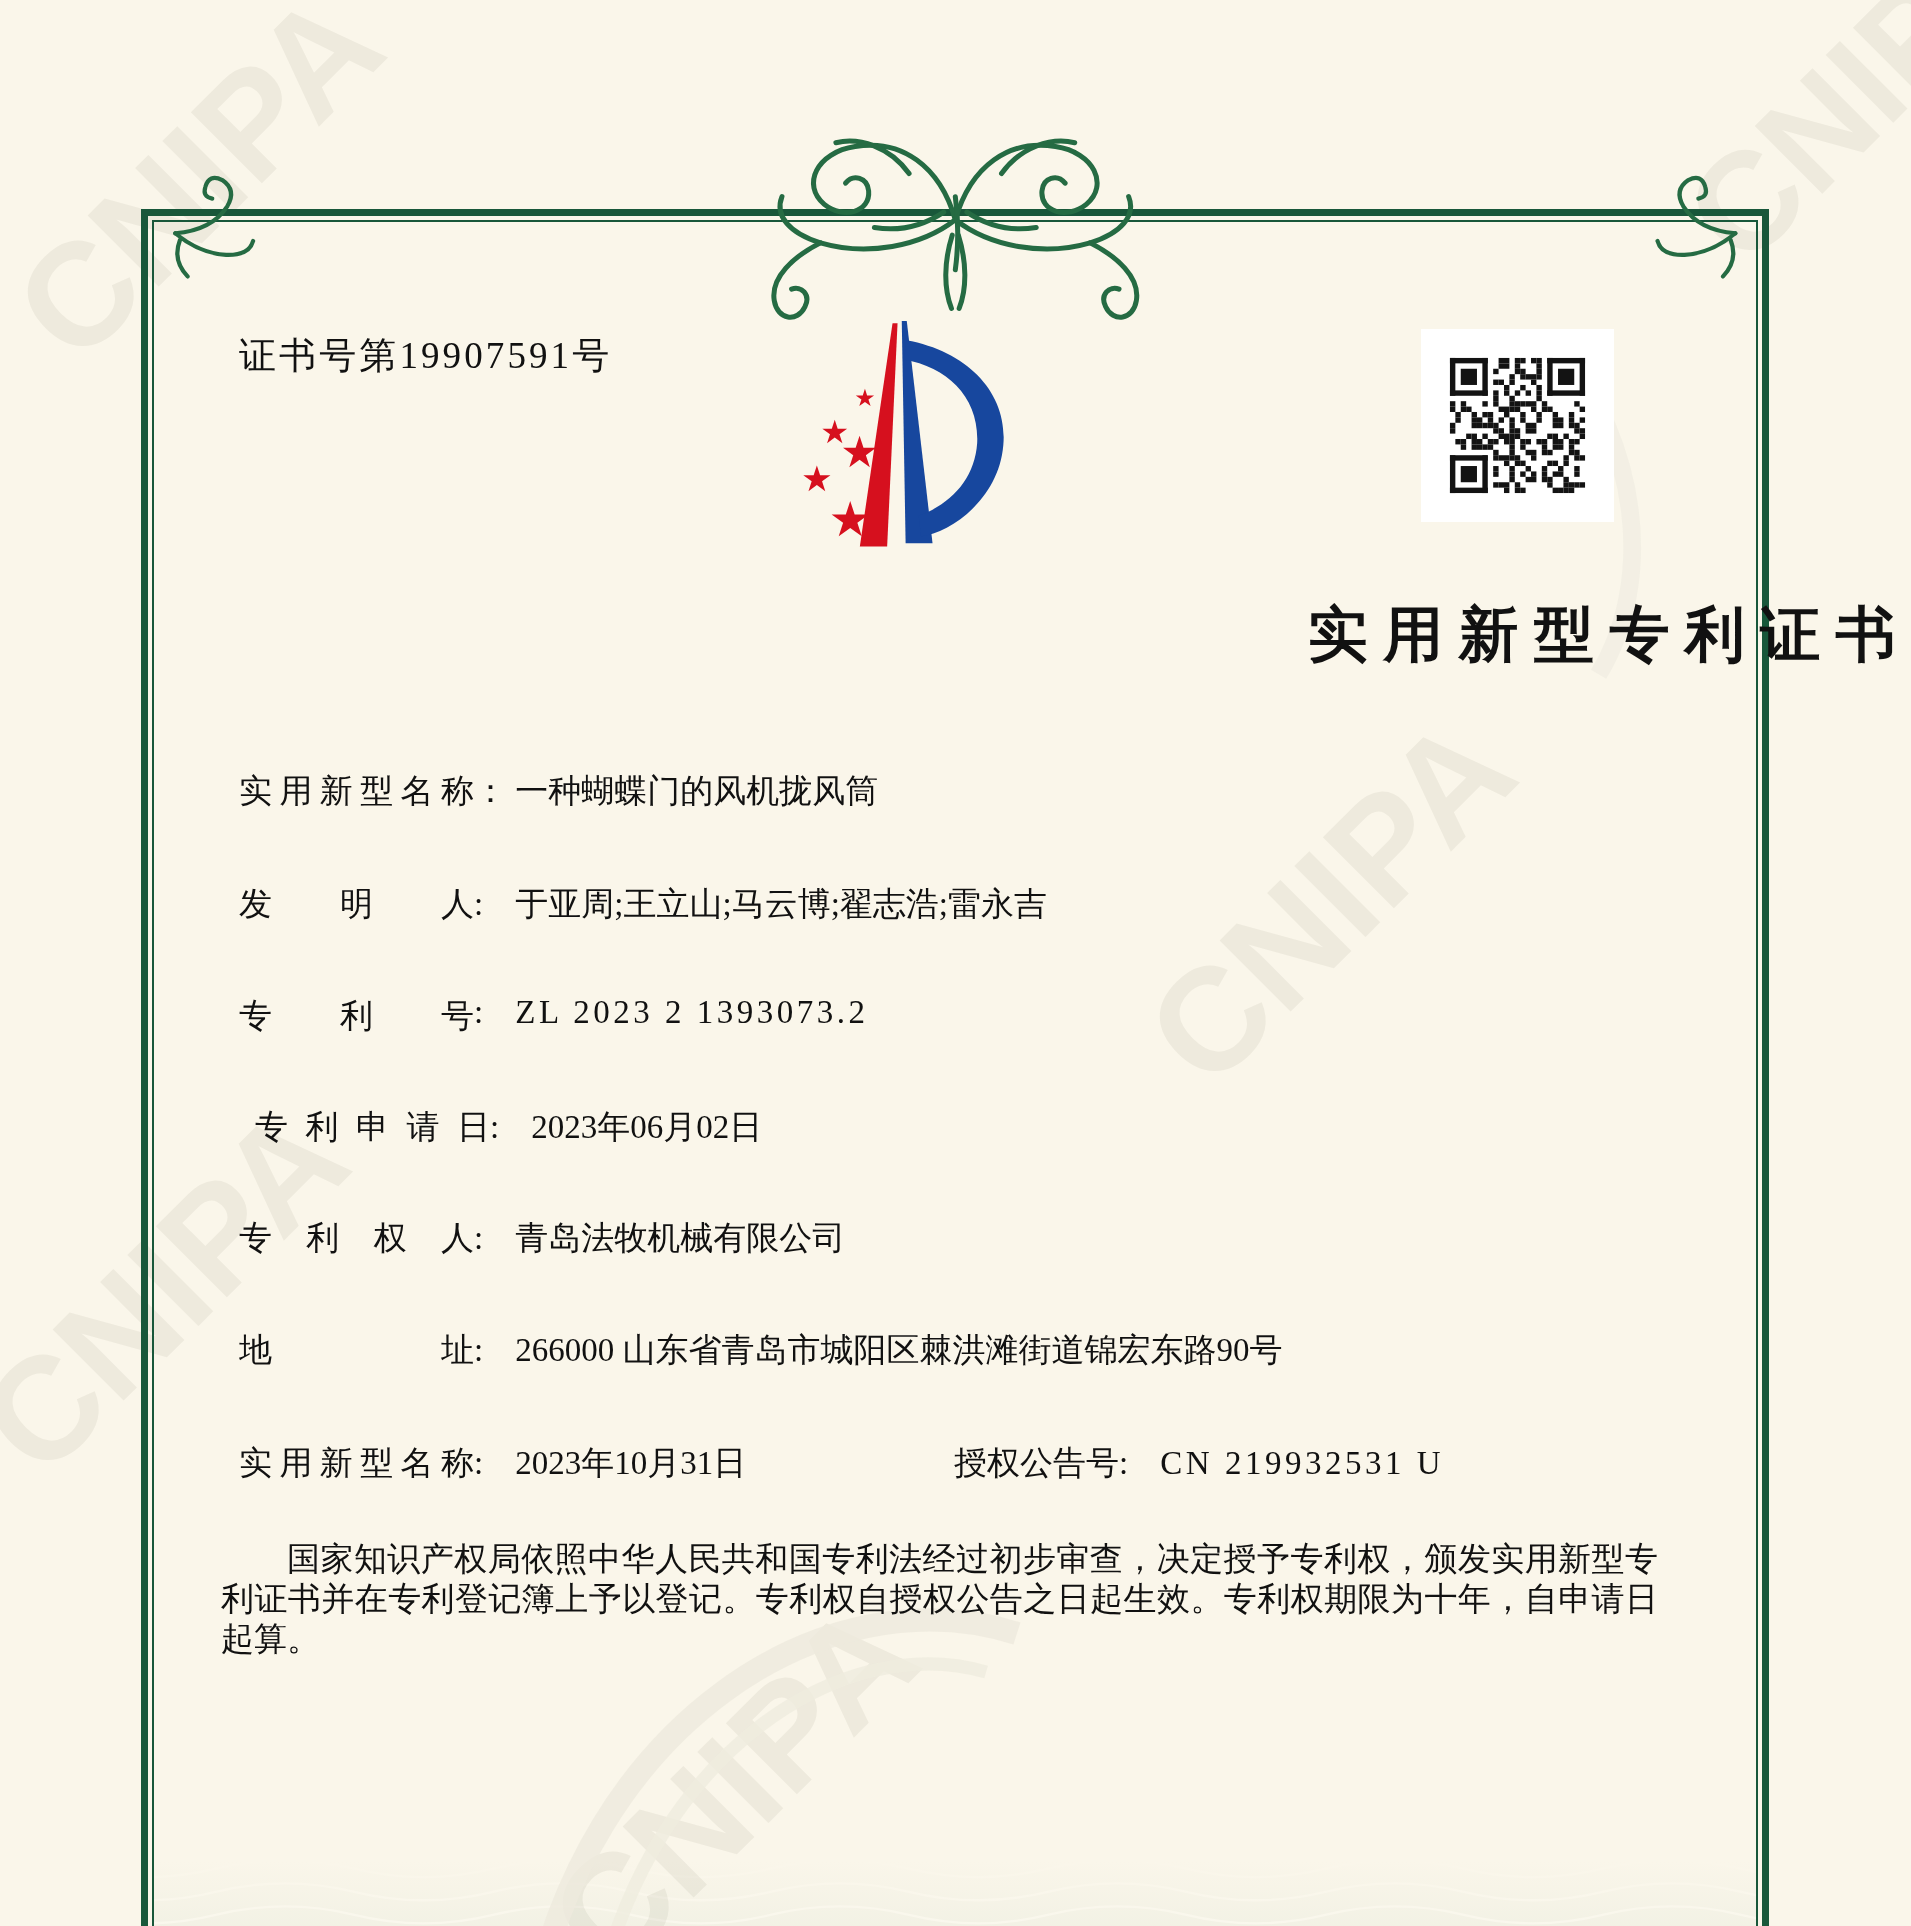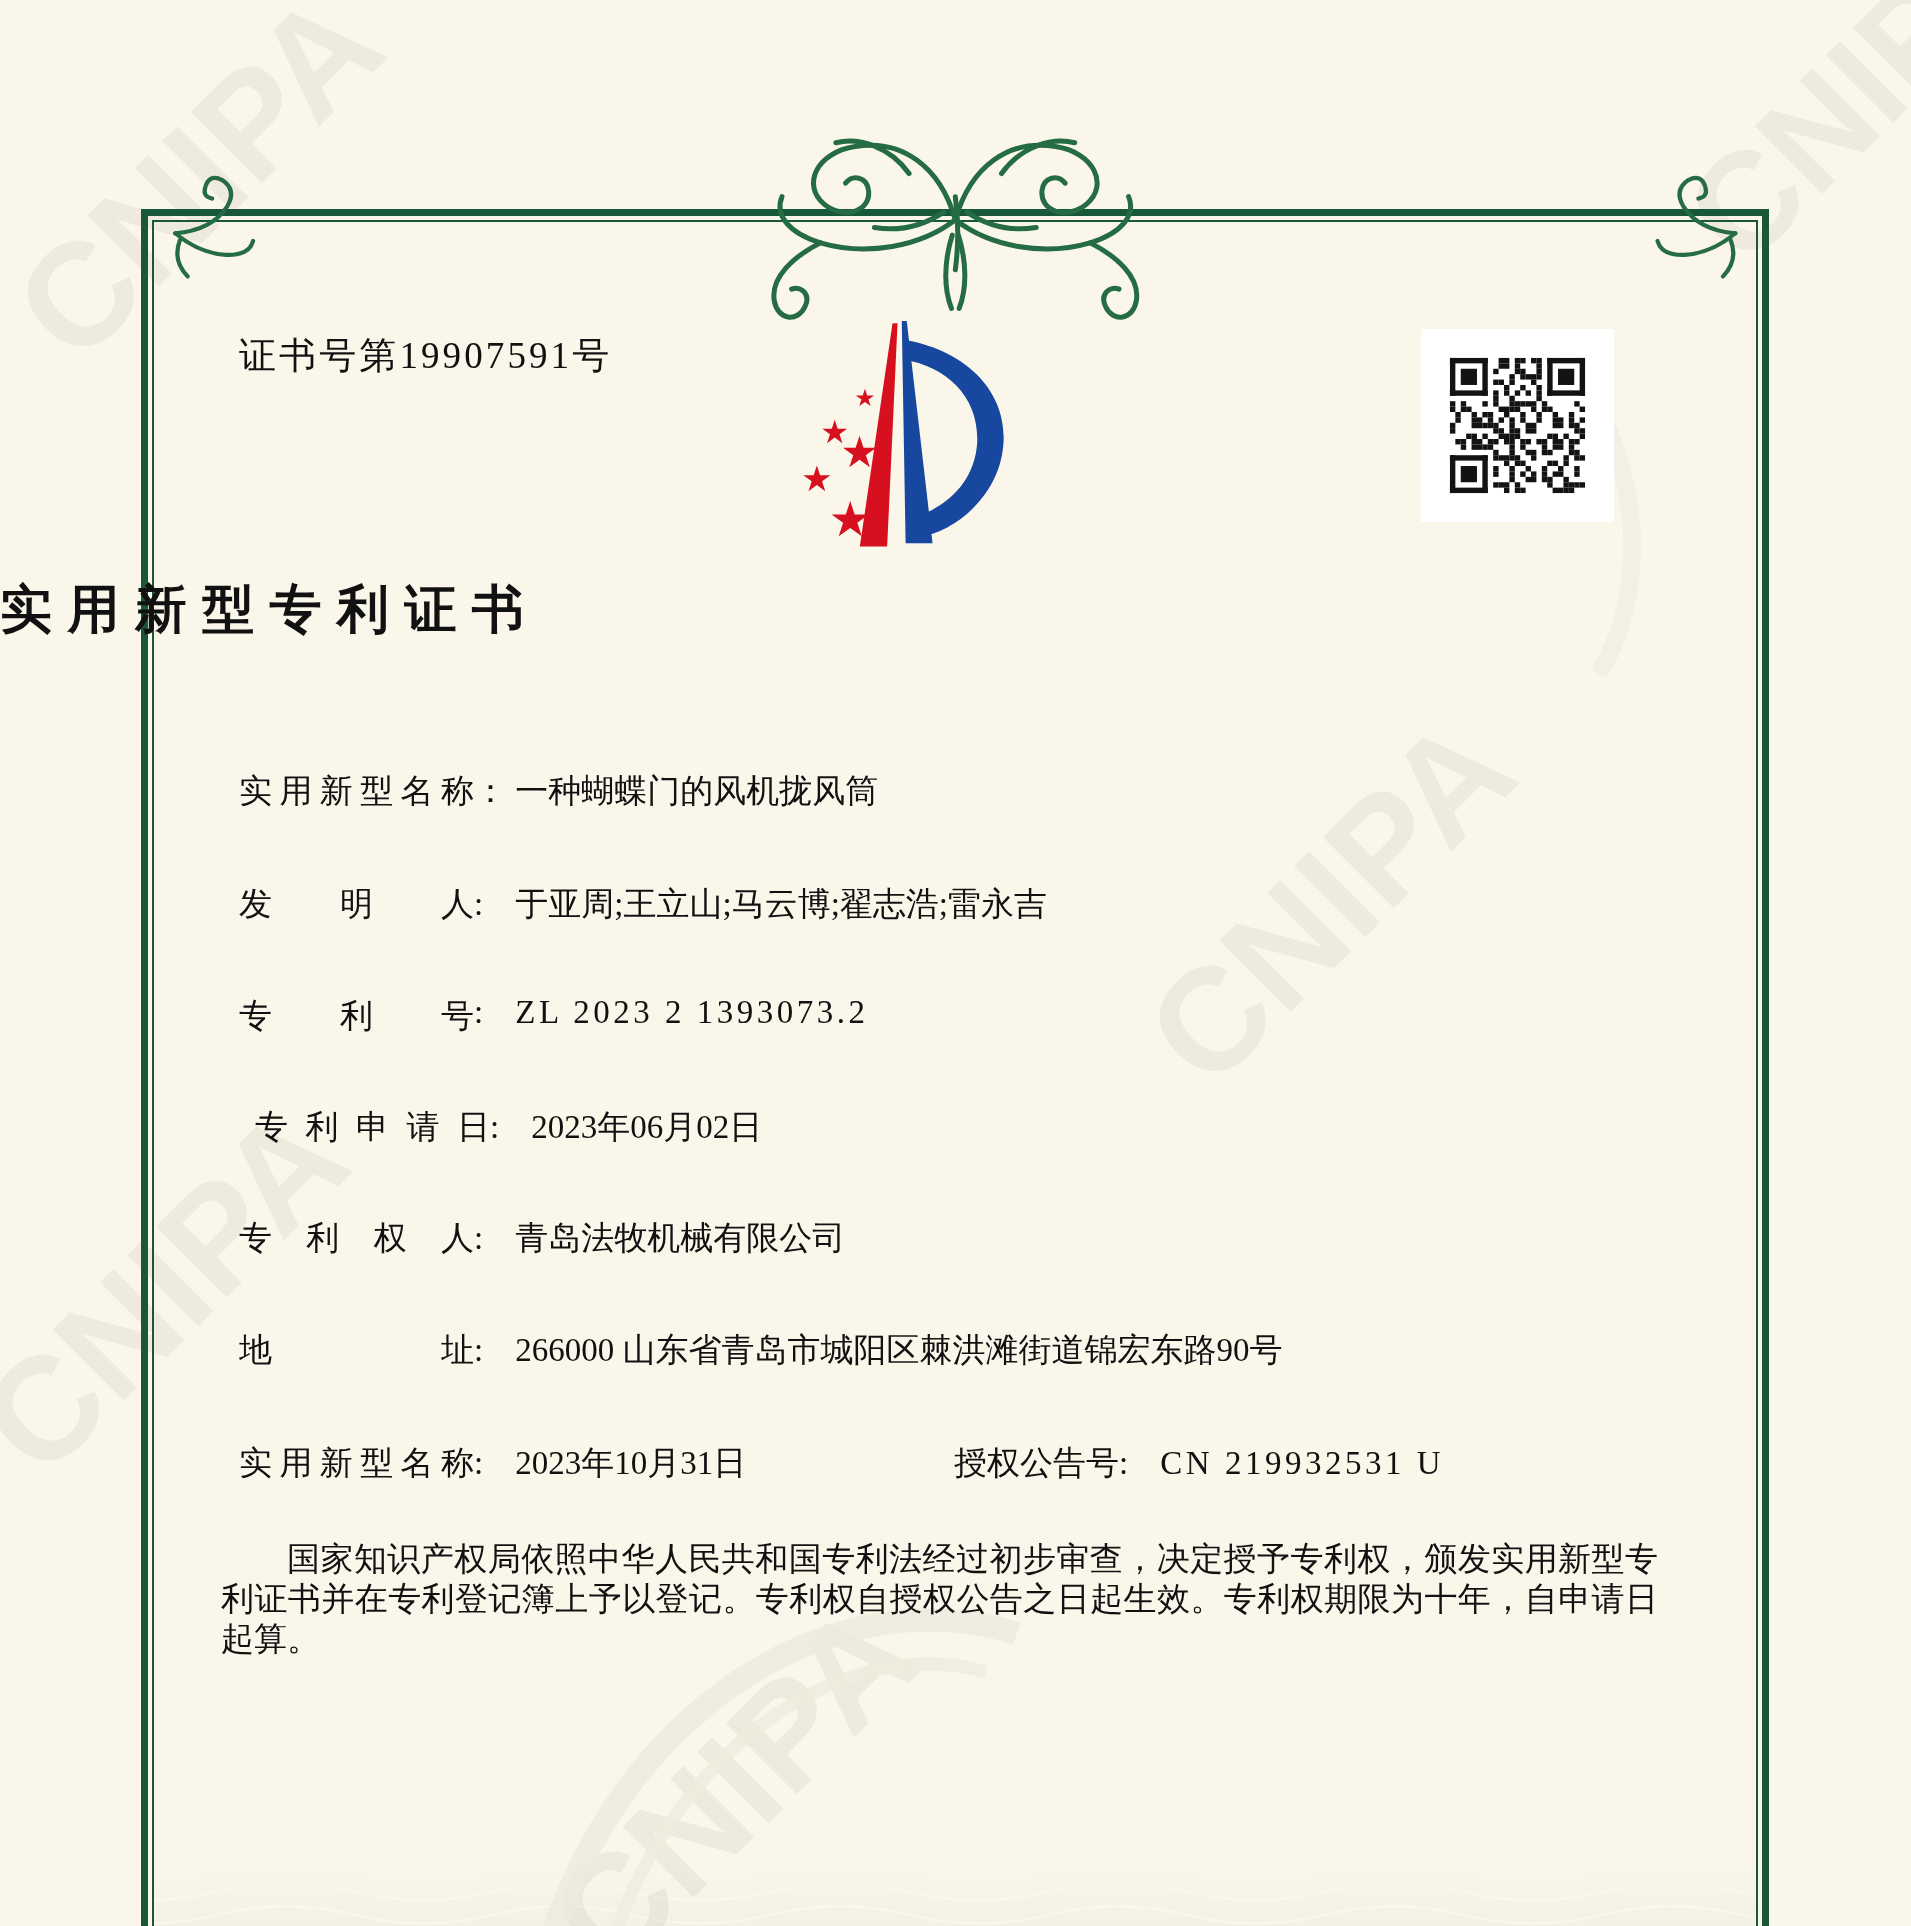--- a/index.html
+++ b/index.html
@@ -20,22 +20,22 @@
   .wm-arcs{position:absolute;left:0;top:0;z-index:1;}
   
   .frame{position:absolute;left:141px;top:209px;width:1614px;height:2329px;
     border:7px solid #18573a;z-index:2;}
   .frame-inner{position:absolute;left:3.9px;top:3.9px;right:3.9px;bottom:3.9px;border:2.3px solid #18573a;}
   .orn{position:absolute;left:0;top:0;z-index:3;pointer-events:none;}
   
   .cert-no{position:absolute;left:239px;top:331px;font-size:37px;letter-spacing:3.1px;z-index:5;}
   .logo{position:absolute;left:751px;top:316px;z-index:5;}
   .qr{position:absolute;left:1421px;top:329px;width:193px;height:193px;background:#fff;z-index:5;}
-  .title{position:absolute;left:0;top:575px;width:100%;text-align:left;
-    font-size:52px;font-weight:bold;letter-spacing:15.4px;z-index:5;}
+  .title{position:absolute;left:0;top:595px;width:100%;text-align:right;
+    font-size:60px;font-weight:bold;letter-spacing:15.4px;z-index:5;}
   .rows{position:absolute;left:239px;top:0;width:1437px;z-index:5;font-size:33px;}
   .row{position:absolute;left:0;white-space:nowrap;}
   .lbl{display:inline-block;width:235px;text-align:justify;text-align-last:justify;
        text-justify:inter-character;vertical-align:top;}
   .colon{display:inline-block;width:19px;margin-right:22.3px;}
   .val-latin{letter-spacing:3.5px;}
   .row7b{position:absolute;left:715px;top:0;white-space:nowrap;}
   .paras{position:absolute;left:221px;top:1539px;width:1437px;z-index:5;
     font-size:33px;line-height:40px;text-align:justify;}
   .paras p{margin:0;text-indent:2em;}

